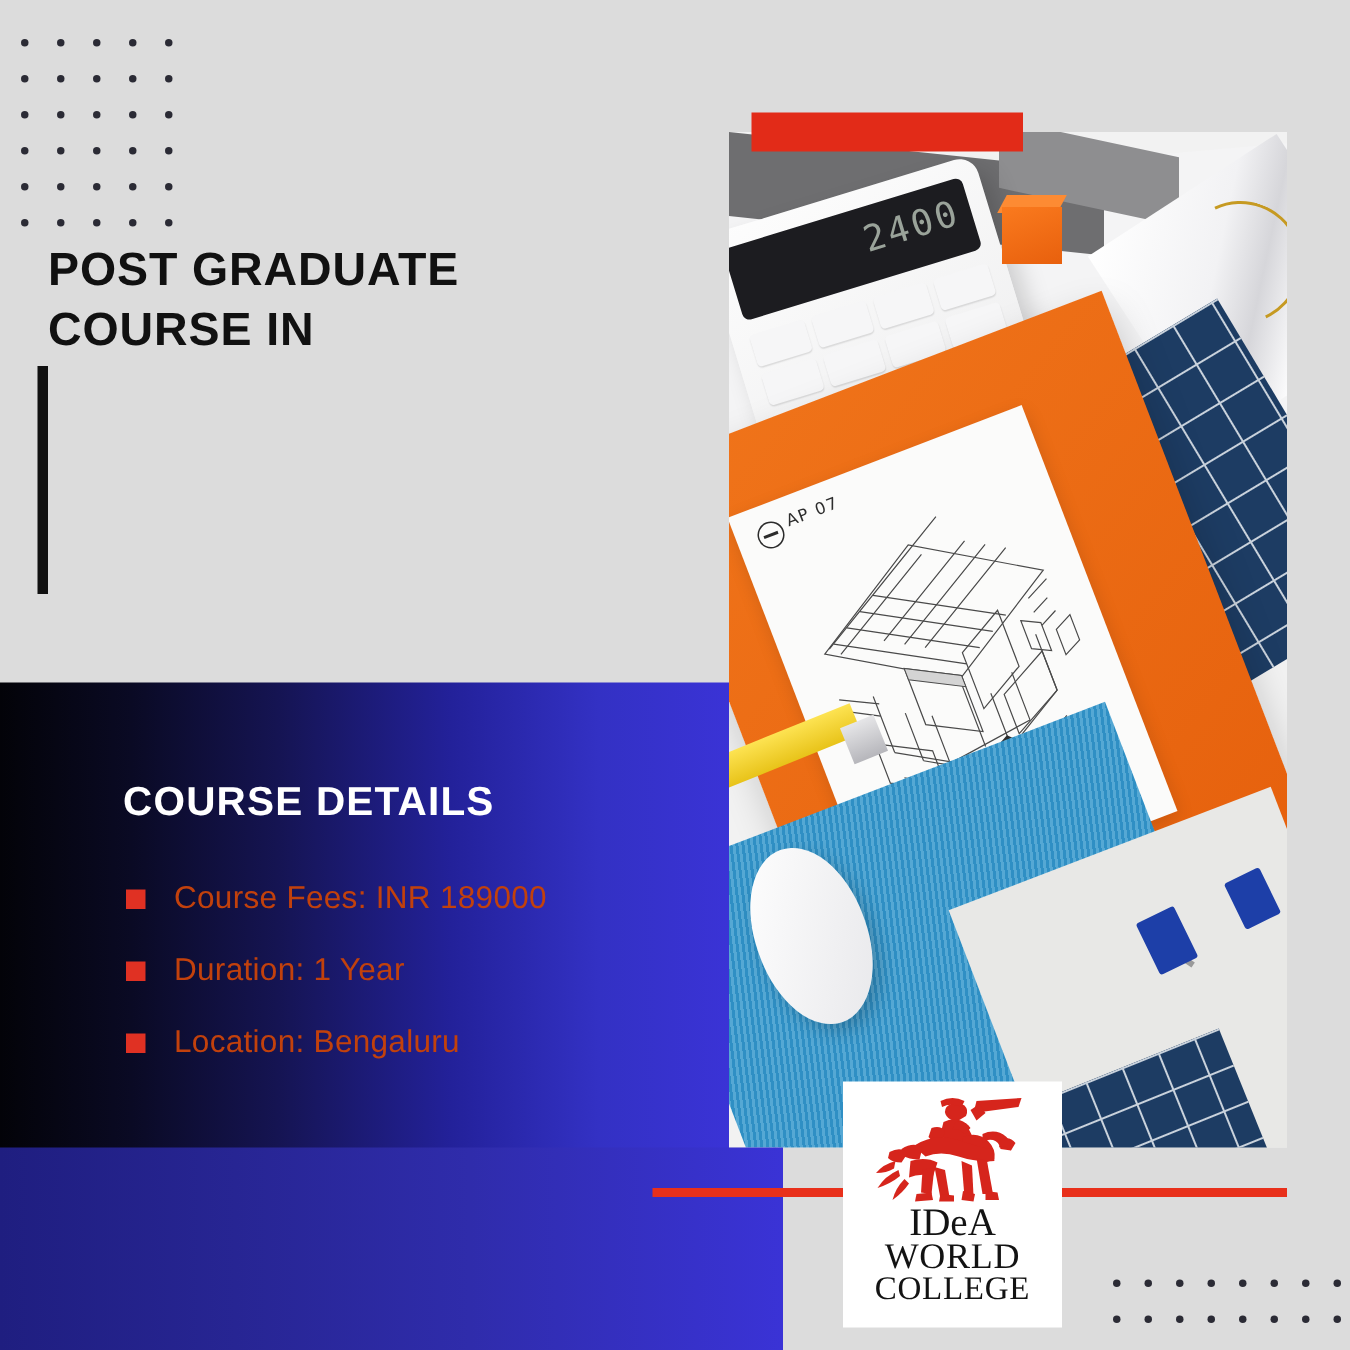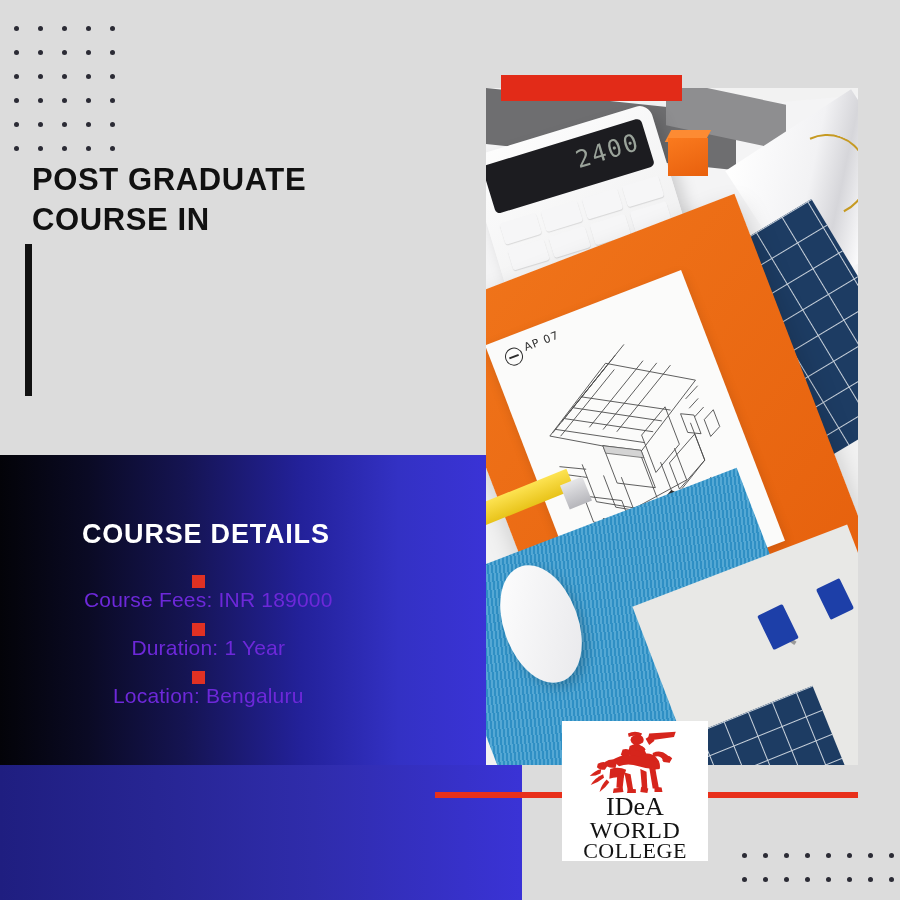--- a/index.html
+++ b/index.html
@@ -23,22 +23,22 @@
   #eyebrow{position:absolute;left:32px;top:160px;width:420px;color:#111;
     font-size:31px;font-weight:bold;line-height:1.28;letter-spacing:0.6px;}
   #title-bar{position:absolute;left:25px;top:244px;width:7px;height:152px;background:#111;}
   #big-title{position:absolute;left:48px;top:228px;width:430px;color:#0a0a0a;
     font-size:73px;font-weight:bold;line-height:0.99;letter-spacing:-1px;}
   #big-title .line2{display:block;margin-top:8px;}
 
   #details-heading{position:absolute;left:82px;top:519px;color:#fff;
     font-size:27px;font-weight:bold;letter-spacing:0.8px;text-align:right;}
   #details-list{position:absolute;left:84px;top:575px;margin:0;padding:0;list-style:none;}
-  #details-list li{display:flex;align-items:center;height:48px;color:#6d28d9;
-    font-size:21px;letter-spacing:0.2px;flex-direction:column;}
+  #details-list li{display:flex;align-items:center;height:48px;color:#c2410c;
+    font-size:21px;letter-spacing:0.2px;}
   #details-list li .bullet{width:13px;height:13px;background:#e03123;margin-right:19px;flex:0 0 auto;}
 
   
   #photo{position:absolute;left:486px;top:88px;width:372px;height:677px;overflow:hidden;background:#f2f2f2;}
   #ph-deskshadow{position:absolute;left:0;top:0;width:250px;height:56px;background:#6e6e70;
     transform:skewY(6deg);transform-origin:left top;}
   #ph-deskshadow2{position:absolute;left:180px;top:4px;width:120px;height:46px;background:#8e8e90;
     transform:skewY(12deg);}
   #ph-white-top{position:absolute;left:0;top:40px;width:372px;height:200px;background:#f4f4f5;
     transform:skewY(-5deg);transform-origin:left top;}
@@ -100,21 +100,21 @@
     background:#1d3c63;transform:rotate(-22deg);
     background-image:linear-gradient(#c9d2dc 1.5px,transparent 1.5px),
                      linear-gradient(90deg,#c9d2dc 1.5px,transparent 1.5px);
     background-size:26px 26px;}
 
   
   #red-bar{position:absolute;left:501px;top:75px;width:181px;height:26px;background:#e22b18;}
   #red-line{position:absolute;left:435px;top:792px;width:423px;height:6px;background:#e8301b;}
 
   
-  #logo-card{position:absolute;left:562px;top:721px;width:146px;height:140px;background:#fff;
+  #logo-card{position:absolute;left:562px;top:721px;width:146px;height:164px;background:#fff;
     display:flex;flex-direction:column;align-items:center;justify-content:flex-start;}
   #logo-mark{margin-top:9px;}
   #logo-words{margin-top:1px;text-align:center;color:#131313;
     font-family:"Liberation Serif",serif;line-height:0.92;}
   #logo-words .l1{display:block;font-size:26px;letter-spacing:0px;}
   #logo-words .l2{display:block;font-size:24px;letter-spacing:0.5px;}
   #logo-words .l3{display:block;font-size:22px;letter-spacing:0.5px;}
 </style>
 </head>
 <body>

